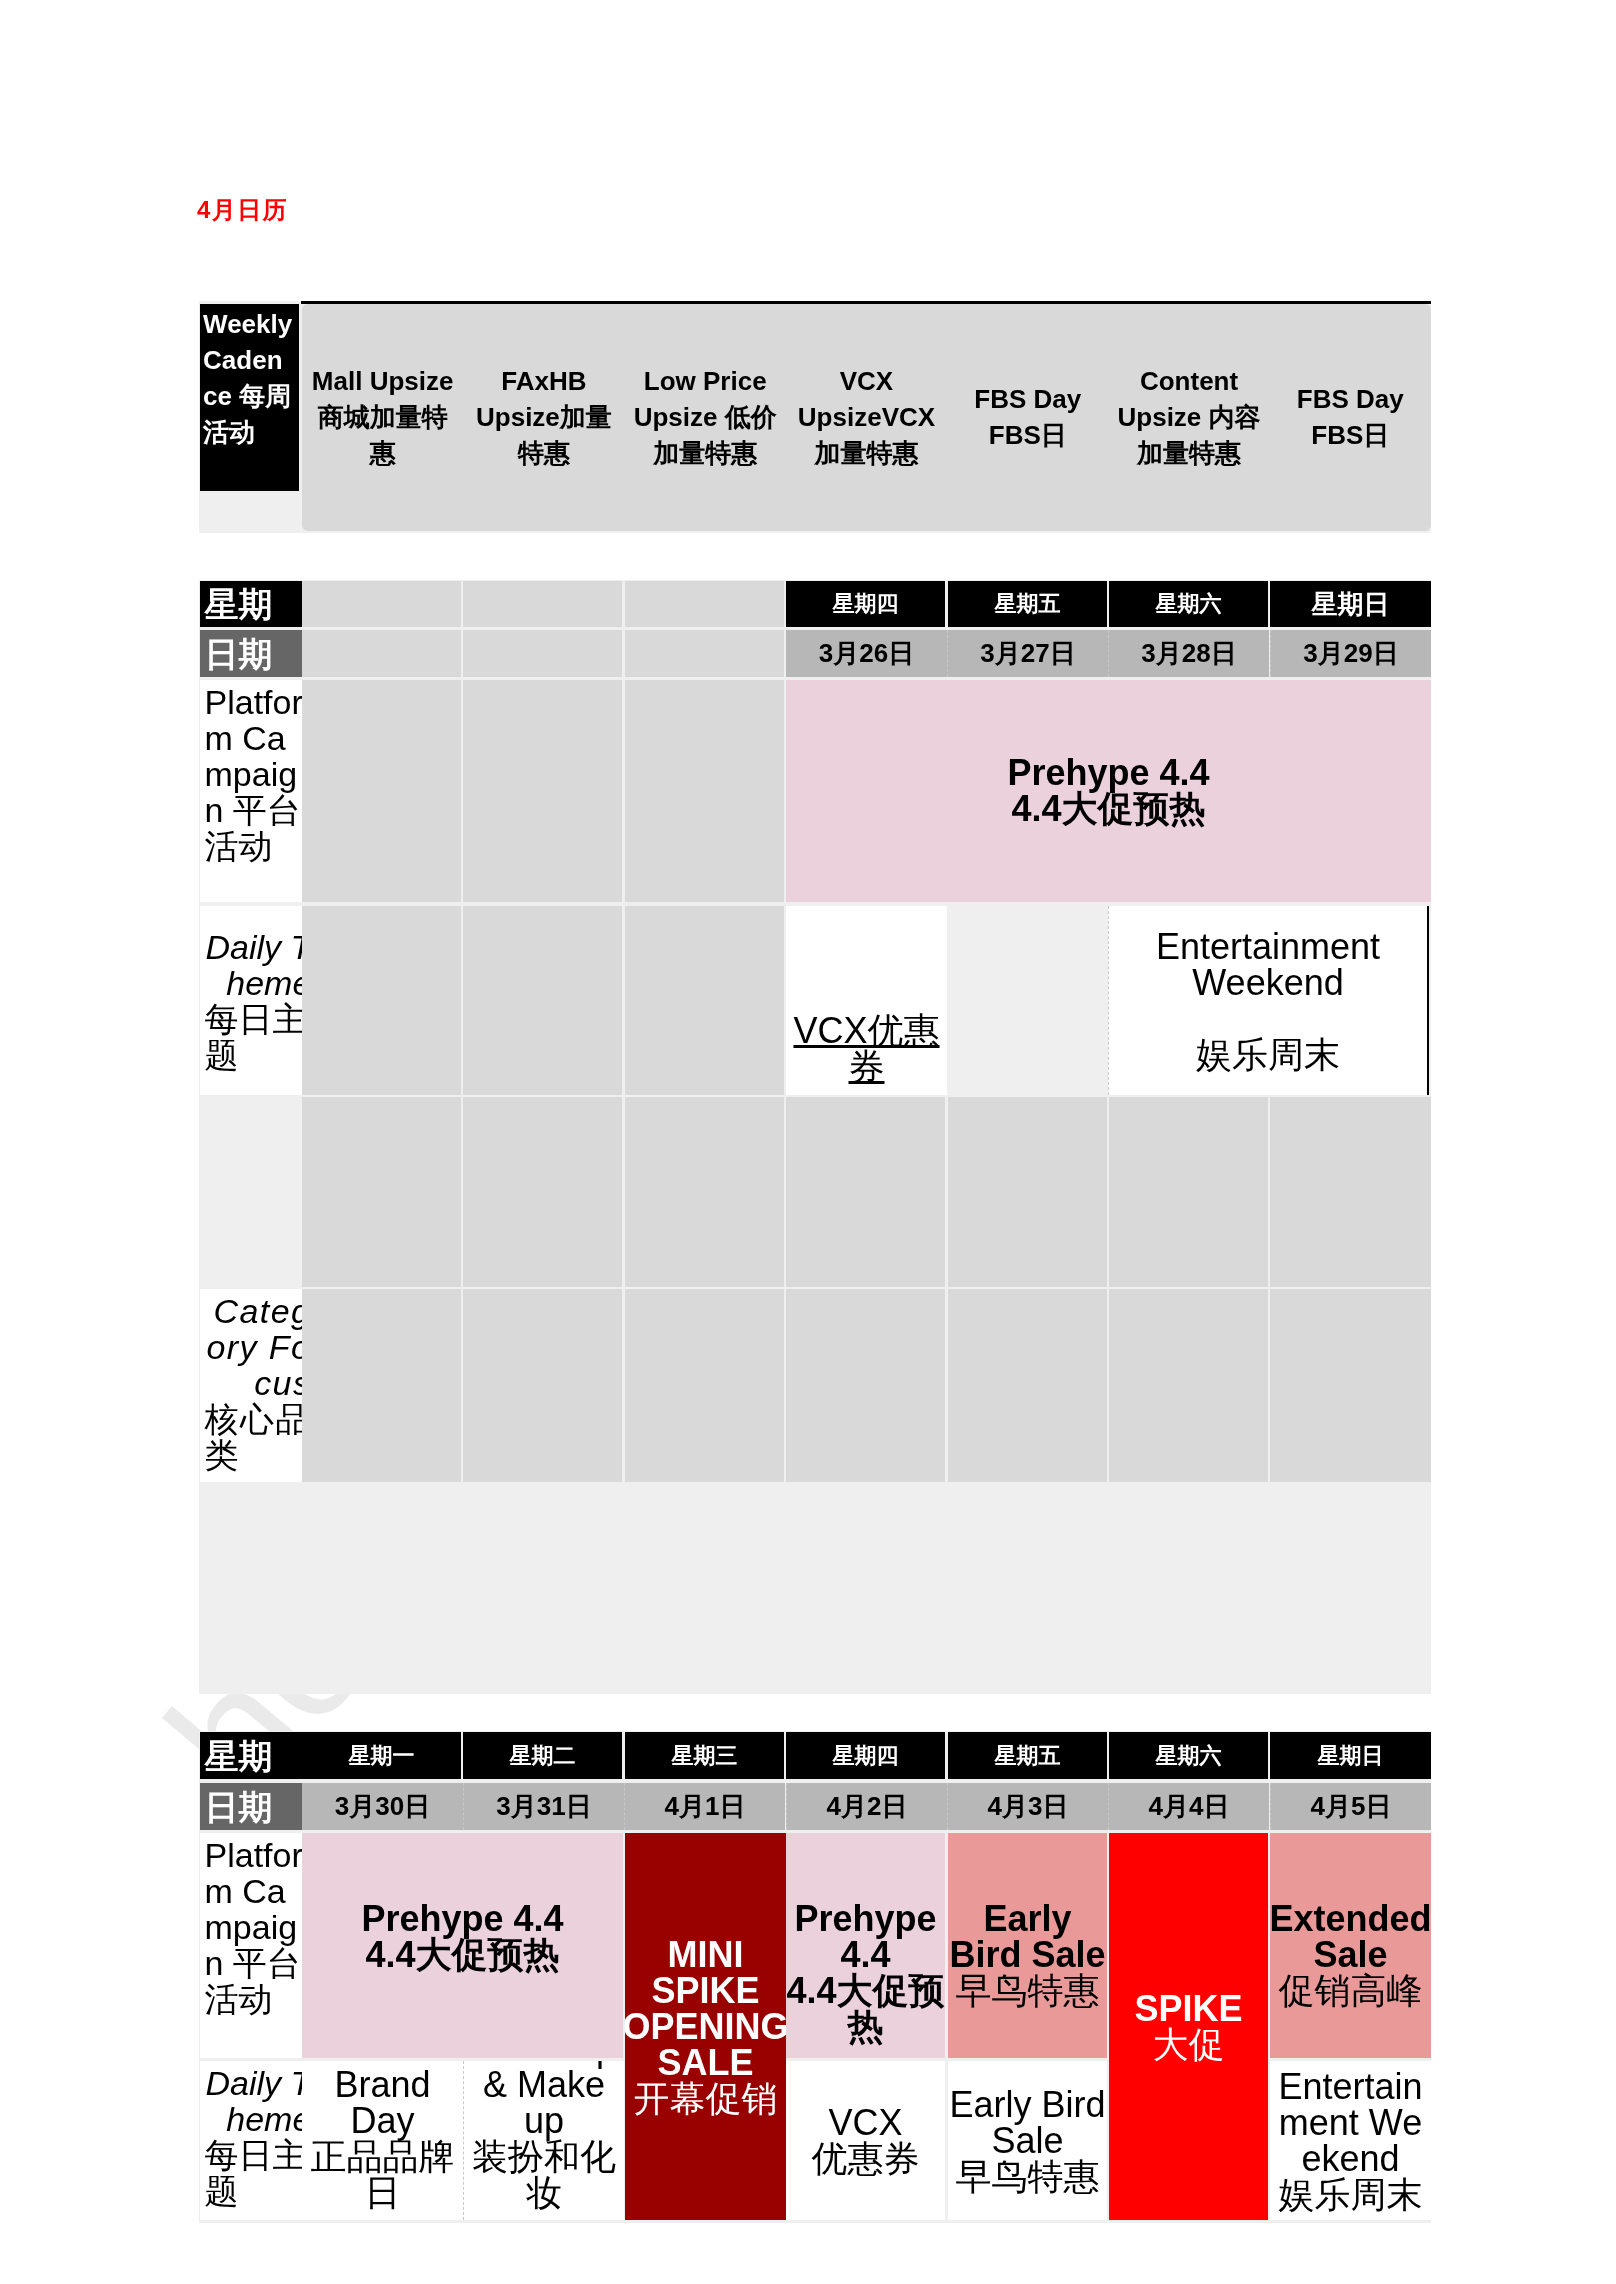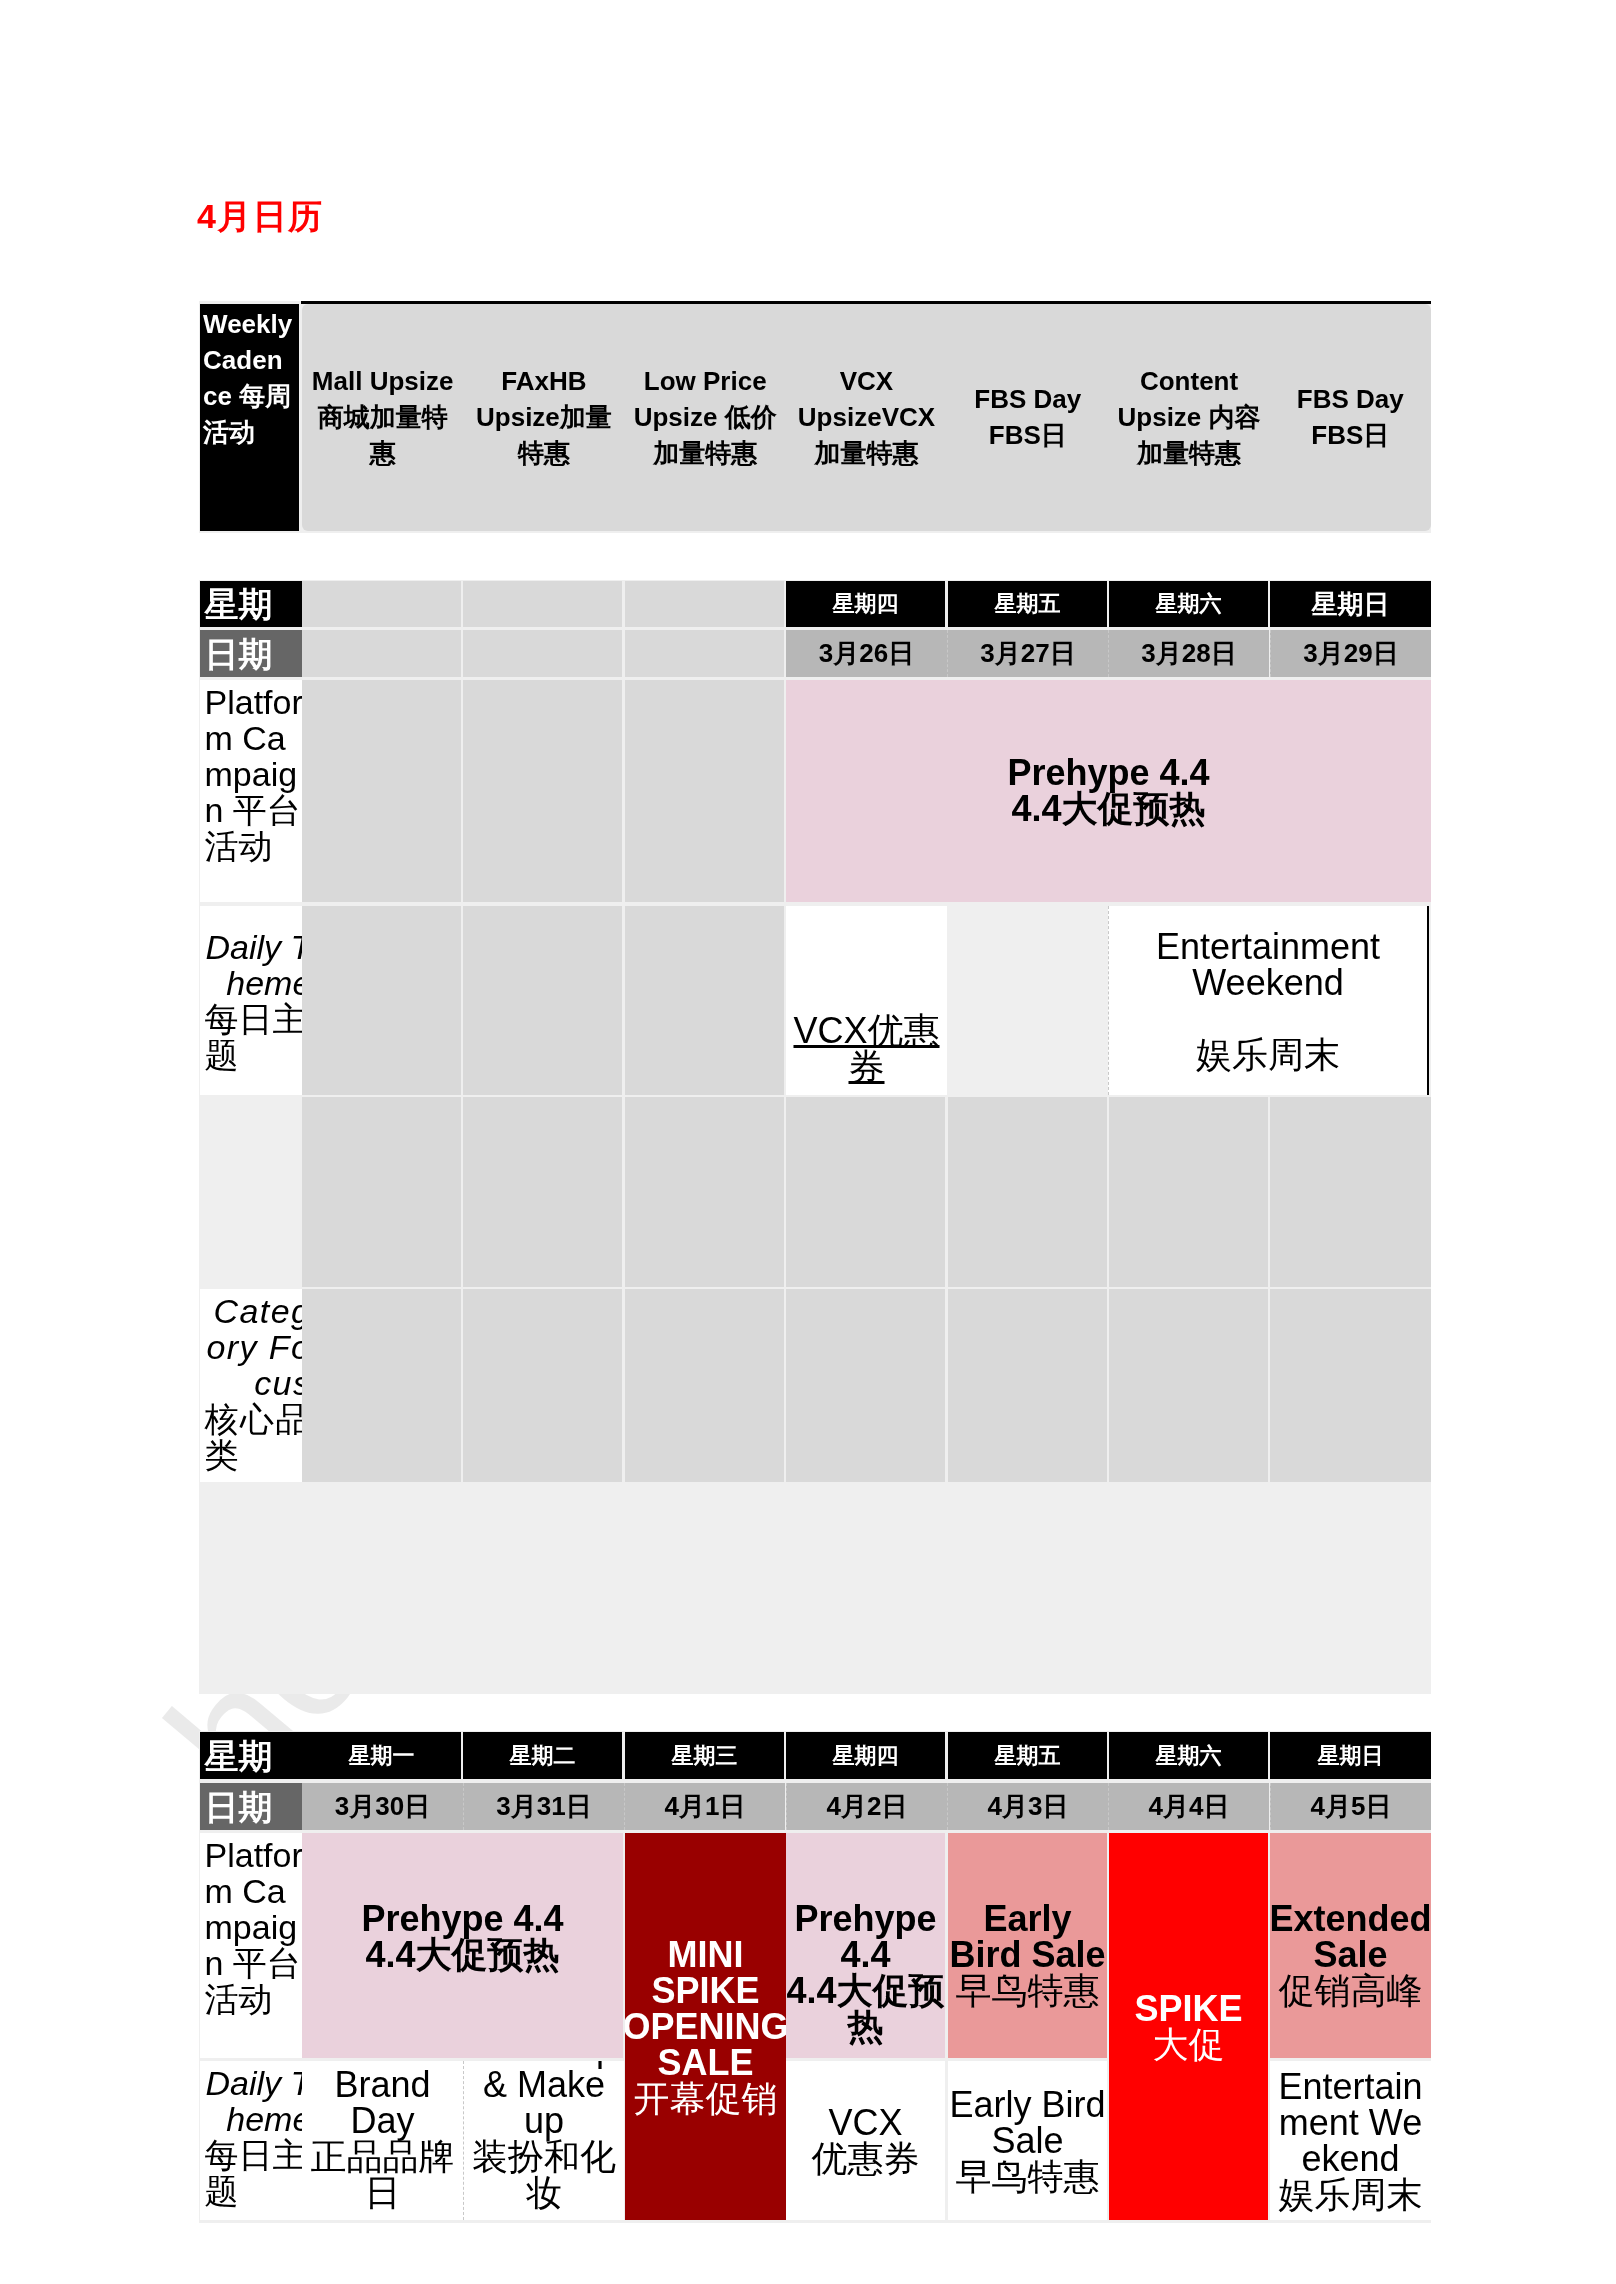--- a/index.html
+++ b/index.html
@@ -1,26 +1,26 @@
 <!DOCTYPE html>
 <html style="font-size:11px"><head>
 <meta charset="utf-8">
 <style>
   * { box-sizing: border-box; margin: 0; padding: 0; }
   html, body { width: 1617px; height: 2284px; background: #ffffff; overflow: hidden; }
   body { position: relative; font-family: "Liberation Sans", "DejaVu Sans", sans-serif; color: #000; }
 
-  .title { position: absolute; left: 197px; top: 194px; font-size: 34px; font-weight: bold; color: #ff0000; letter-spacing: 1.4px; }
+  .title { position: absolute; left: 197px; top: 194px; font-size: 24px; font-weight: bold; color: #ff0000; letter-spacing: 1.4px; }
 
   .watermark { position: absolute; color: rgba(180,180,180,0.28); font-size: 176px; font-family: "Liberation Sans", sans-serif; transform: rotate(-50deg); pointer-events: none; white-space: nowrap; }
 
   
   .cadence { position: absolute; left: 199px; top: 301px; width: 1232px; height: 232px; background: #efefef; }
   .cadence .topline { position: absolute; left: 102px; top: 0; right: 0; height: 2.7px; background: #000; }
-  .cadence .label { position: absolute; left: 1.4px; top: 2.7px; width: 99px; height: 227px; background: #000; color: #fff; font-weight: bold; font-size: 26px; line-height: 36px; padding: 2.7px 2.7px; word-break: break-all; }
+  .cadence .label { position: absolute; left: 1.4px; top: 2.7px; width: 99px; height: 187px; background: #000; color: #fff; font-weight: bold; font-size: 26px; line-height: 36px; padding: 2.7px 2.7px; word-break: break-all; }
   .cadence .cols { position: absolute; left: 103px; top: 2.7px; right: 0; height: 227px; background: #d9d9d9; display: flex; border-radius: 6px; }
   .cadence .col { flex: 1; display: flex; align-items: center; justify-content: center; text-align: center; font-weight: bold; font-size: 26px; line-height: 36px; padding: 0 2.7px; }
 
   
   .week { position: absolute; left: 199px; width: 1232px; background: #efefef; }
   .row { position: absolute; left: 0; width: 1232px; }
   .cell { position: absolute; top: 0; bottom: 0; display: flex; align-items: center; justify-content: center; text-align: center; overflow: hidden; }
   .lbl { left: 1.4px; width: 115px; justify-content: flex-start; align-items: flex-start; padding: 4.1px 4.1px; font-size: 34px; line-height: 36px; text-align: left; word-break: break-all; }
   .hdr-black { background: #000; color: #fff; font-weight: bold; font-size: 22px; }
   .hdr-black.big { font-size: 26px; }

